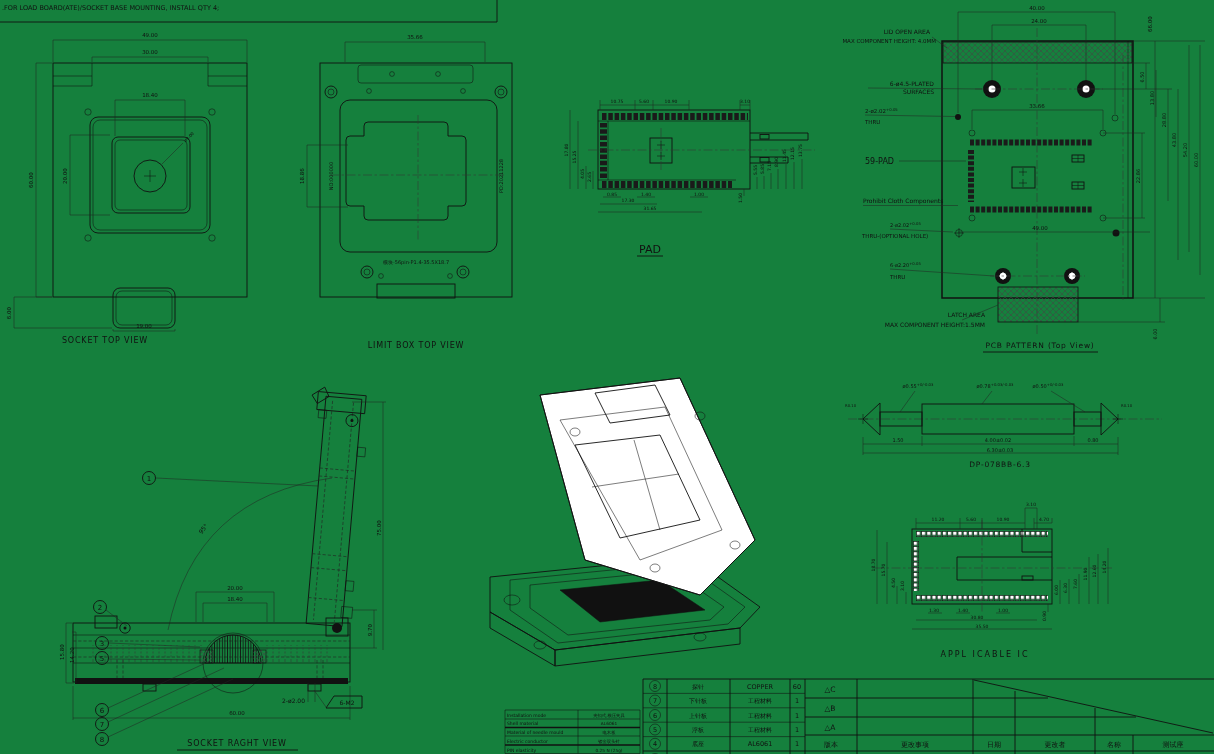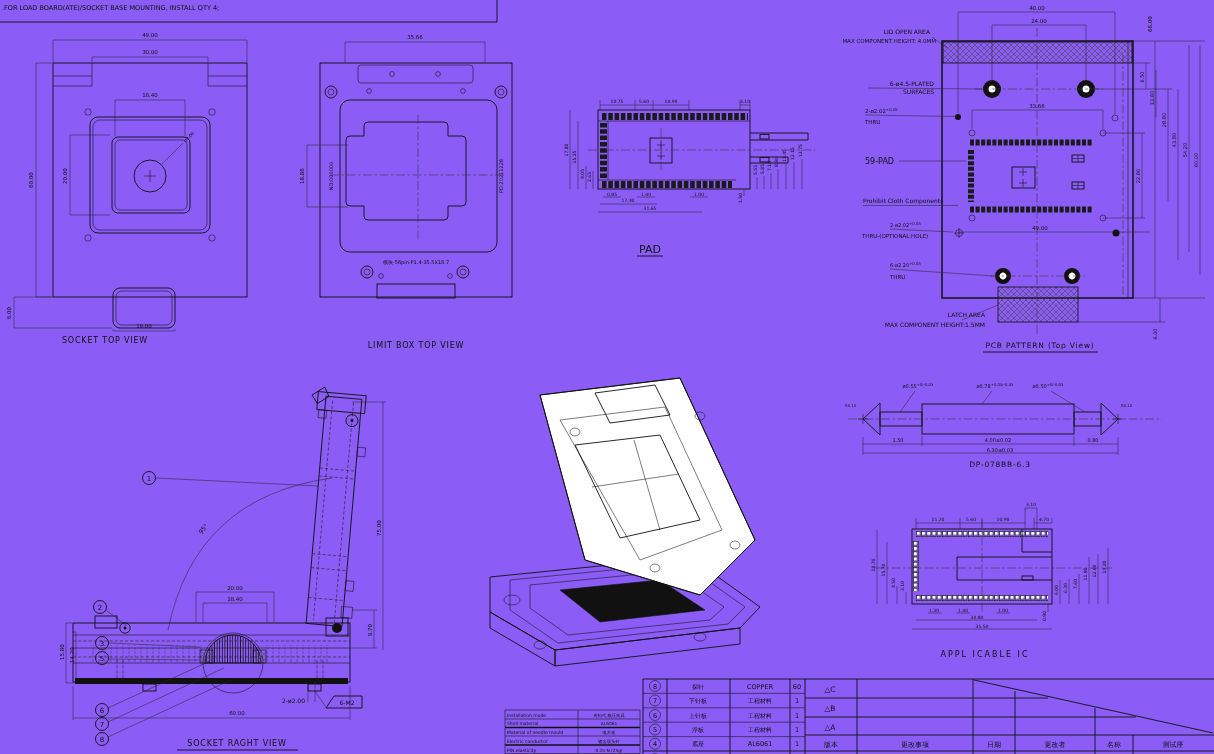--- a/index.html
+++ b/index.html
@@ -1,16 +1,16 @@
 <!DOCTYPE html>
 <html><head>
 <meta charset="utf-8">
 <style>
   html,body{margin:0;padding:0;background:#fff;}
-  #sheet{width:1214px;height:754px;position:relative;overflow:hidden;background:#8b5cf6;}
+  #sheet{width:1214px;height:754px;position:relative;overflow:hidden;background:#15803d;}
   svg{display:block}
   svg text{fill:#111;font-family:"DejaVu Sans",sans-serif;}
   .s{stroke:#111;stroke-width:0.9;fill:none}
   .sb{stroke:#111;stroke-width:1.5;fill:none}
   .th{stroke:#111;stroke-width:0.55;fill:none}
   .d{stroke:#222;stroke-width:0.5;fill:none}
   .cl{stroke:#333;stroke-width:0.55;stroke-dasharray:9 2.5 2.5 2.5;fill:none}
   .hd{stroke:#222;stroke-width:0.6;stroke-dasharray:3.2 2;fill:none}
   .padrow{stroke:#1a1a1a;stroke-width:7;stroke-dasharray:4.5 1.8;fill:none}
   .padrow6{stroke:#1a1a1a;stroke-width:6;stroke-dasharray:4 1.6;fill:none}

